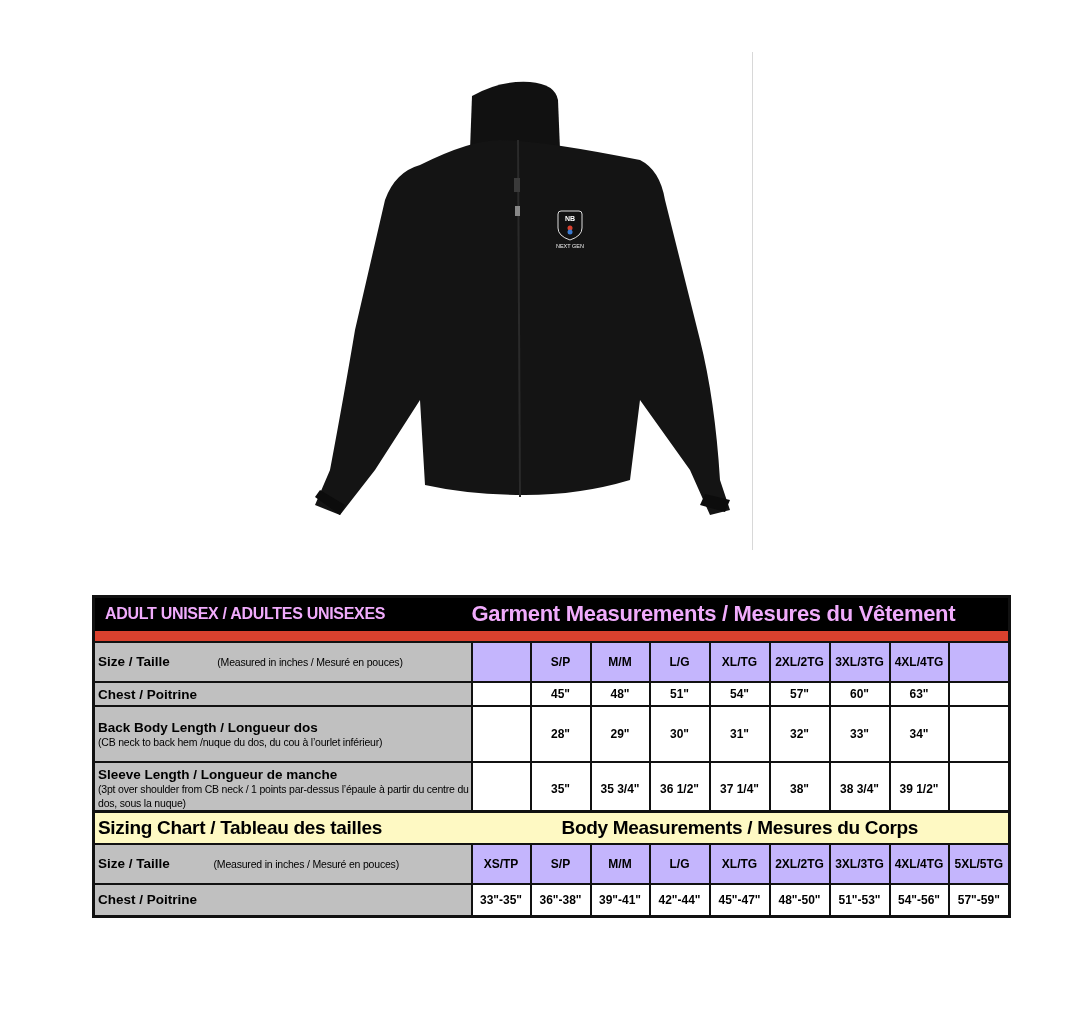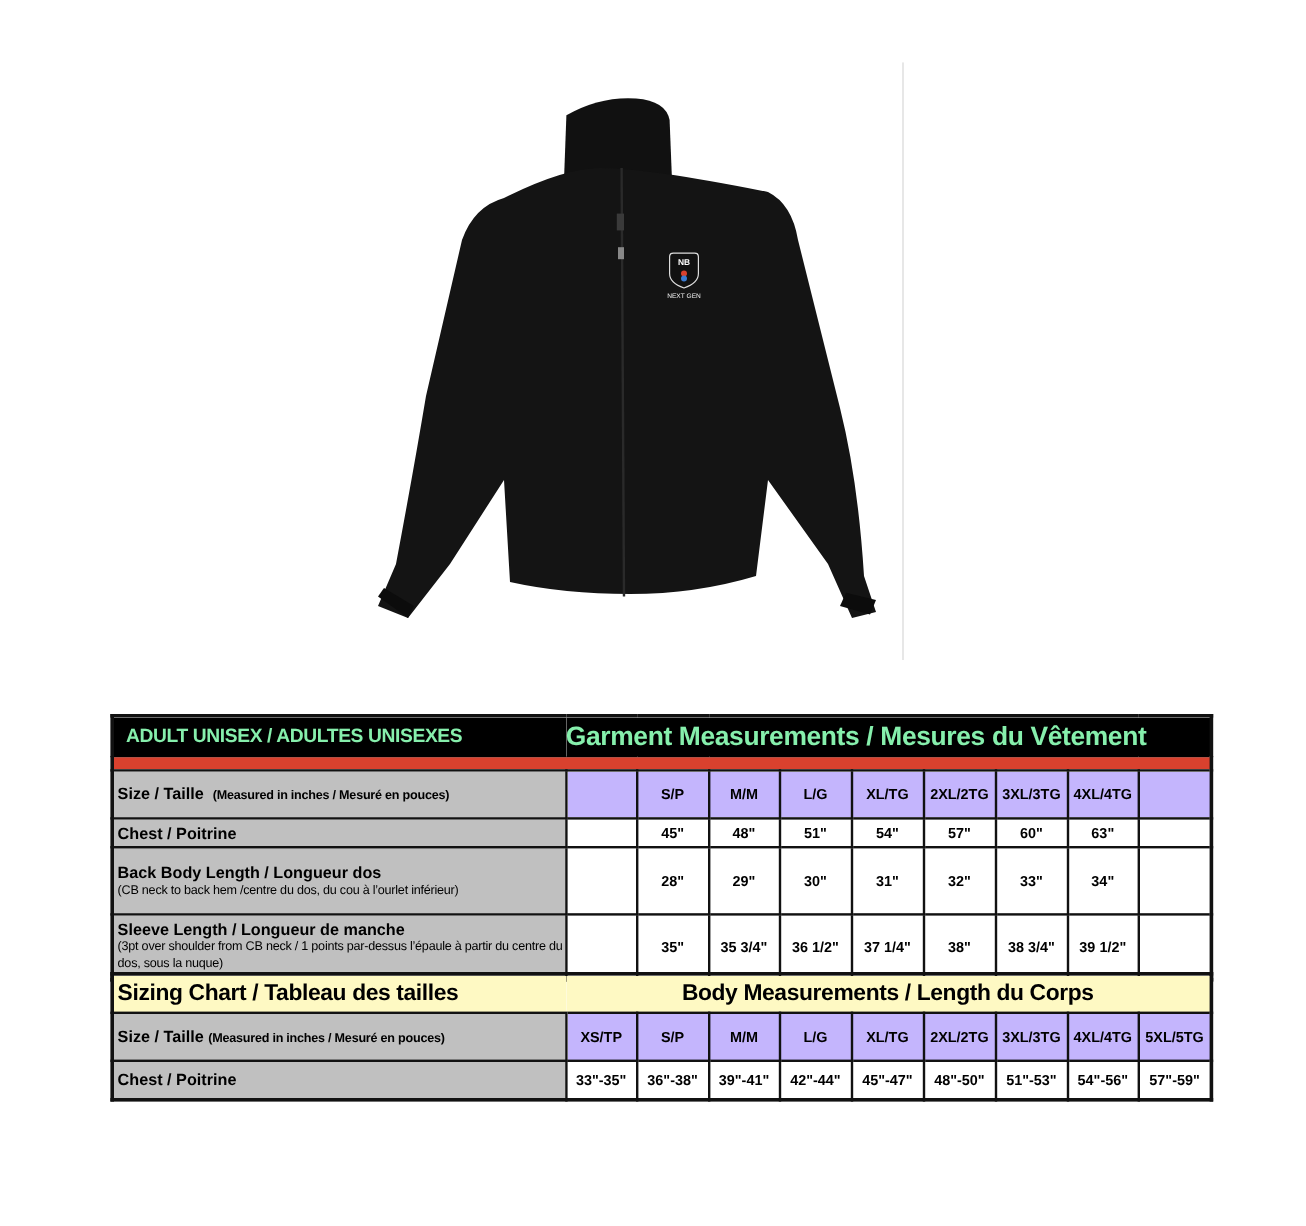--- a/index.html
+++ b/index.html
@@ -7,26 +7,26 @@
 
   
   .product { position:absolute; left:300px; top:75px; width:440px; height:460px; }
   .divider-v { position:absolute; left:752px; top:52px; width:1px; height:498px; background:#d8d8d8; }
 
   
   .tbl { position:absolute; left:92px; width:916px; border-collapse:collapse; table-layout:fixed; }
   .tbl td { border:2px solid #111; padding:0; font-weight:bold; font-size:12px; text-align:center; vertical-align:middle; overflow:hidden; }
   .tbl td.lbl { text-align:left; background:#c0c0c0; padding-left:3px; font-size:13.5px; line-height:15px; }
   .tbl td.lbl .sub { font-weight:normal; font-size:10.5px; line-height:14px; display:block; letter-spacing:-0.2px; }
-  .tbl td.lbl .note { font-weight:bold; font-size:10.5px; letter-spacing:-0.2px; }
+  .tbl td.lbl .note { font-weight:normal; font-size:10.5px; letter-spacing:-0.2px;margin-left:40px; }
   .tbl td.gray { background:#c4b5fd; }
   .tbl td.white { background:#ffffff; }
 
   #garment { top:595px; border:3px solid #111; }
-  #garment .hdr td { background:#000; color:#86efac; border:none; height:32px; }
+  #garment .hdr td { background:#000; color:#f0abfc; border:none; height:32px; }
   #garment .hdr .left { text-align:left; padding-left:10px; font-size:16px; letter-spacing:-0.3px; }
   #garment .hdr .right { font-size:22px; letter-spacing:-0.3px; text-align:left; }
   #garment .red td { background:#d9412e; height:10px; border:none; border-bottom:2px solid #111; border-top:1px solid #000; }
 
   #body { top:810px; border:3px solid #111; }
   #body .ttl td { background:#fef9c3; height:30px; border:none; border-bottom:2px solid #111; }
   #body .ttl .left { text-align:left; padding-left:3px; font-size:19px; letter-spacing:-0.3px; }
   #body .ttl .right { font-size:19px; letter-spacing:-0.3px; }
 </style>
 </head>
@@ -94,21 +94,21 @@
     <td class="white">45"</td>
     <td class="white">48"</td>
     <td class="white">51"</td>
     <td class="white">54"</td>
     <td class="white">57"</td>
     <td class="white">60"</td>
     <td class="white">63"</td>
     <td class="white"></td>
   </tr>
   <tr style="height:56px">
-    <td class="lbl"><span>Back Body Length / Longueur dos</span><span class="sub">(CB neck to back hem /centre du dos, du cou à l’ourlet inférieur)</span></td>
+    <td class="lbl"><span>Back Body Length / Longueur dos</span><span class="sub">(CB neck to back hem /nuque du dos, du cou à l’ourlet inférieur)</span></td>
     <td class="white"></td>
     <td class="white">28"</td>
     <td class="white">29"</td>
     <td class="white">30"</td>
     <td class="white">31"</td>
     <td class="white">32"</td>
     <td class="white">33"</td>
     <td class="white">34"</td>
     <td class="white"></td>
   </tr>
@@ -136,21 +136,21 @@
       <col style="width:60px">
       <col style="width:60px">
       <col style="width:60px">
       <col style="width:60px">
       <col style="width:59px">
       <col style="width:61px">
   </colgroup>
   <tbody>
       <tr class="ttl">
     <td class="left">Sizing Chart / Tableau des tailles</td>
-    <td class="right" colspan="9">Body Measurements / Length du Corps</td>
+    <td class="right" colspan="9">Body Measurements / Mesures du Corps</td>
   </tr>
   <tr style="height:40px">
     <td class="lbl"><span>Size / Taille</span> <span class="note">(Measured in inches / Mesuré en pouces)</span></td>
     <td class="gray">XS/TP</td>
     <td class="gray">S/P</td>
     <td class="gray">M/M</td>
     <td class="gray">L/G</td>
     <td class="gray">XL/TG</td>
     <td class="gray">2XL/2TG</td>
     <td class="gray">3XL/3TG</td>

